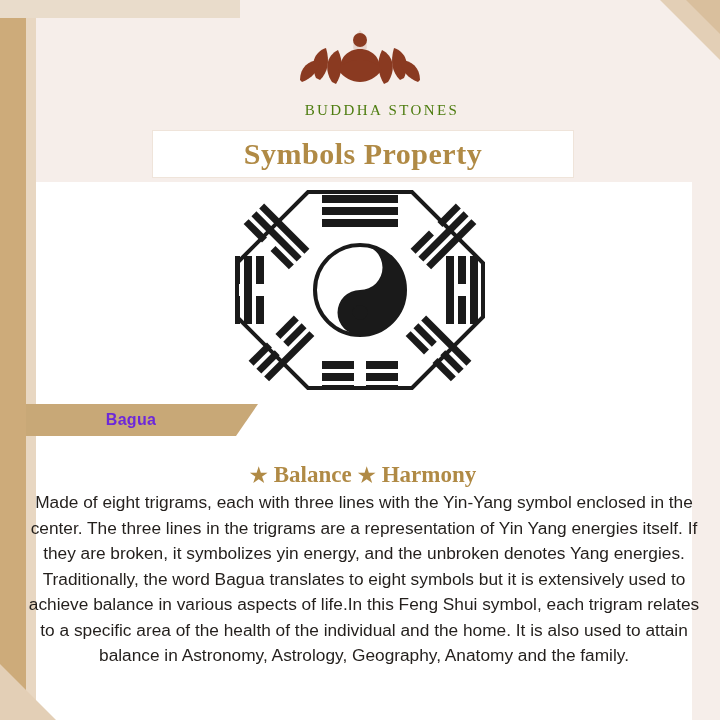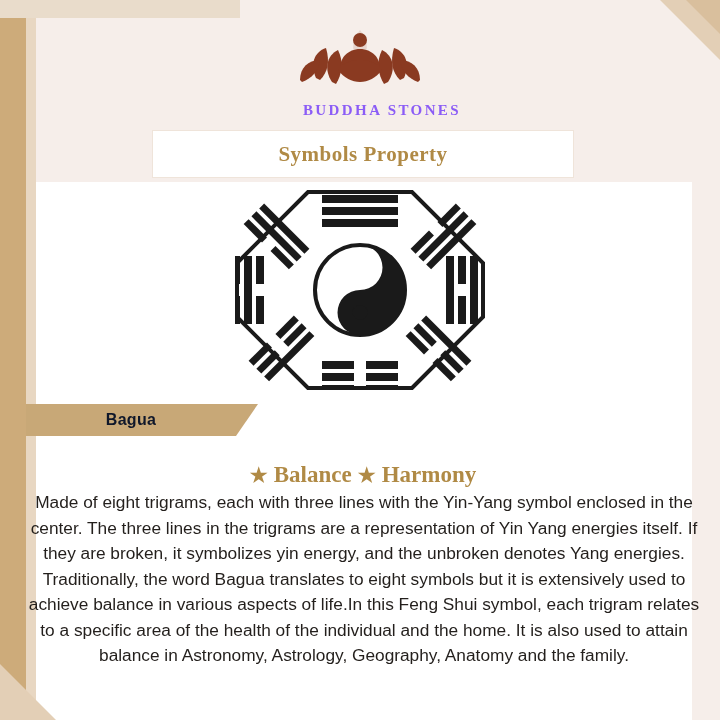--- a/index.html
+++ b/index.html
@@ -88,39 +88,39 @@
   }
   .logo-mark {
     display: block;
     margin: 0 auto;
   }
   .logo-text {
     margin-top: 4px;
     font-family: "Liberation Serif", serif;
     font-size: 15px;
     letter-spacing: 2.4px;
-    color: #8b5cf6;
-    font-weight: bold;
+    color: #4d7c0f;
+    font-weight: normal;
     padding-left: 44px;
   }
 
   
   .title-ribbon {
     position: absolute;
     left: 152px; top: 130px;
     width: 420px; height: 46px;
     background: #ffffff;
     border: 1px solid #efe4da;
     display: flex;
     align-items: center;
     justify-content: center;
   }
   .title-text {
     font-family: "Liberation Serif", serif;
-    font-size: 21px;
+    font-size: 30px;
     font-weight: bold;
     color: #b08a45;
     letter-spacing: 0.5px;
   }
 
   
   .bagua-wrap {
     position: absolute;
     left: 0; right: 0; top: 190px;
     height: 200px;
@@ -143,21 +143,21 @@
     border-top: 32px solid #c8a877;
     border-right: 22px solid transparent;
   }
   .label-tab-text {
     position: absolute;
     left: 26px; top: 404px;
     width: 210px; height: 32px;
     display: flex;
     align-items: center;
     justify-content: center;
-    color: #0f172a;
+    color: #6d28d9;
     font-size: 16px;
     font-weight: bold;
     letter-spacing: 0.3px;
   }
 
   
   .keywords {
     position: absolute;
     left: 0; right: 0; top: 462px;
     text-align: center;

